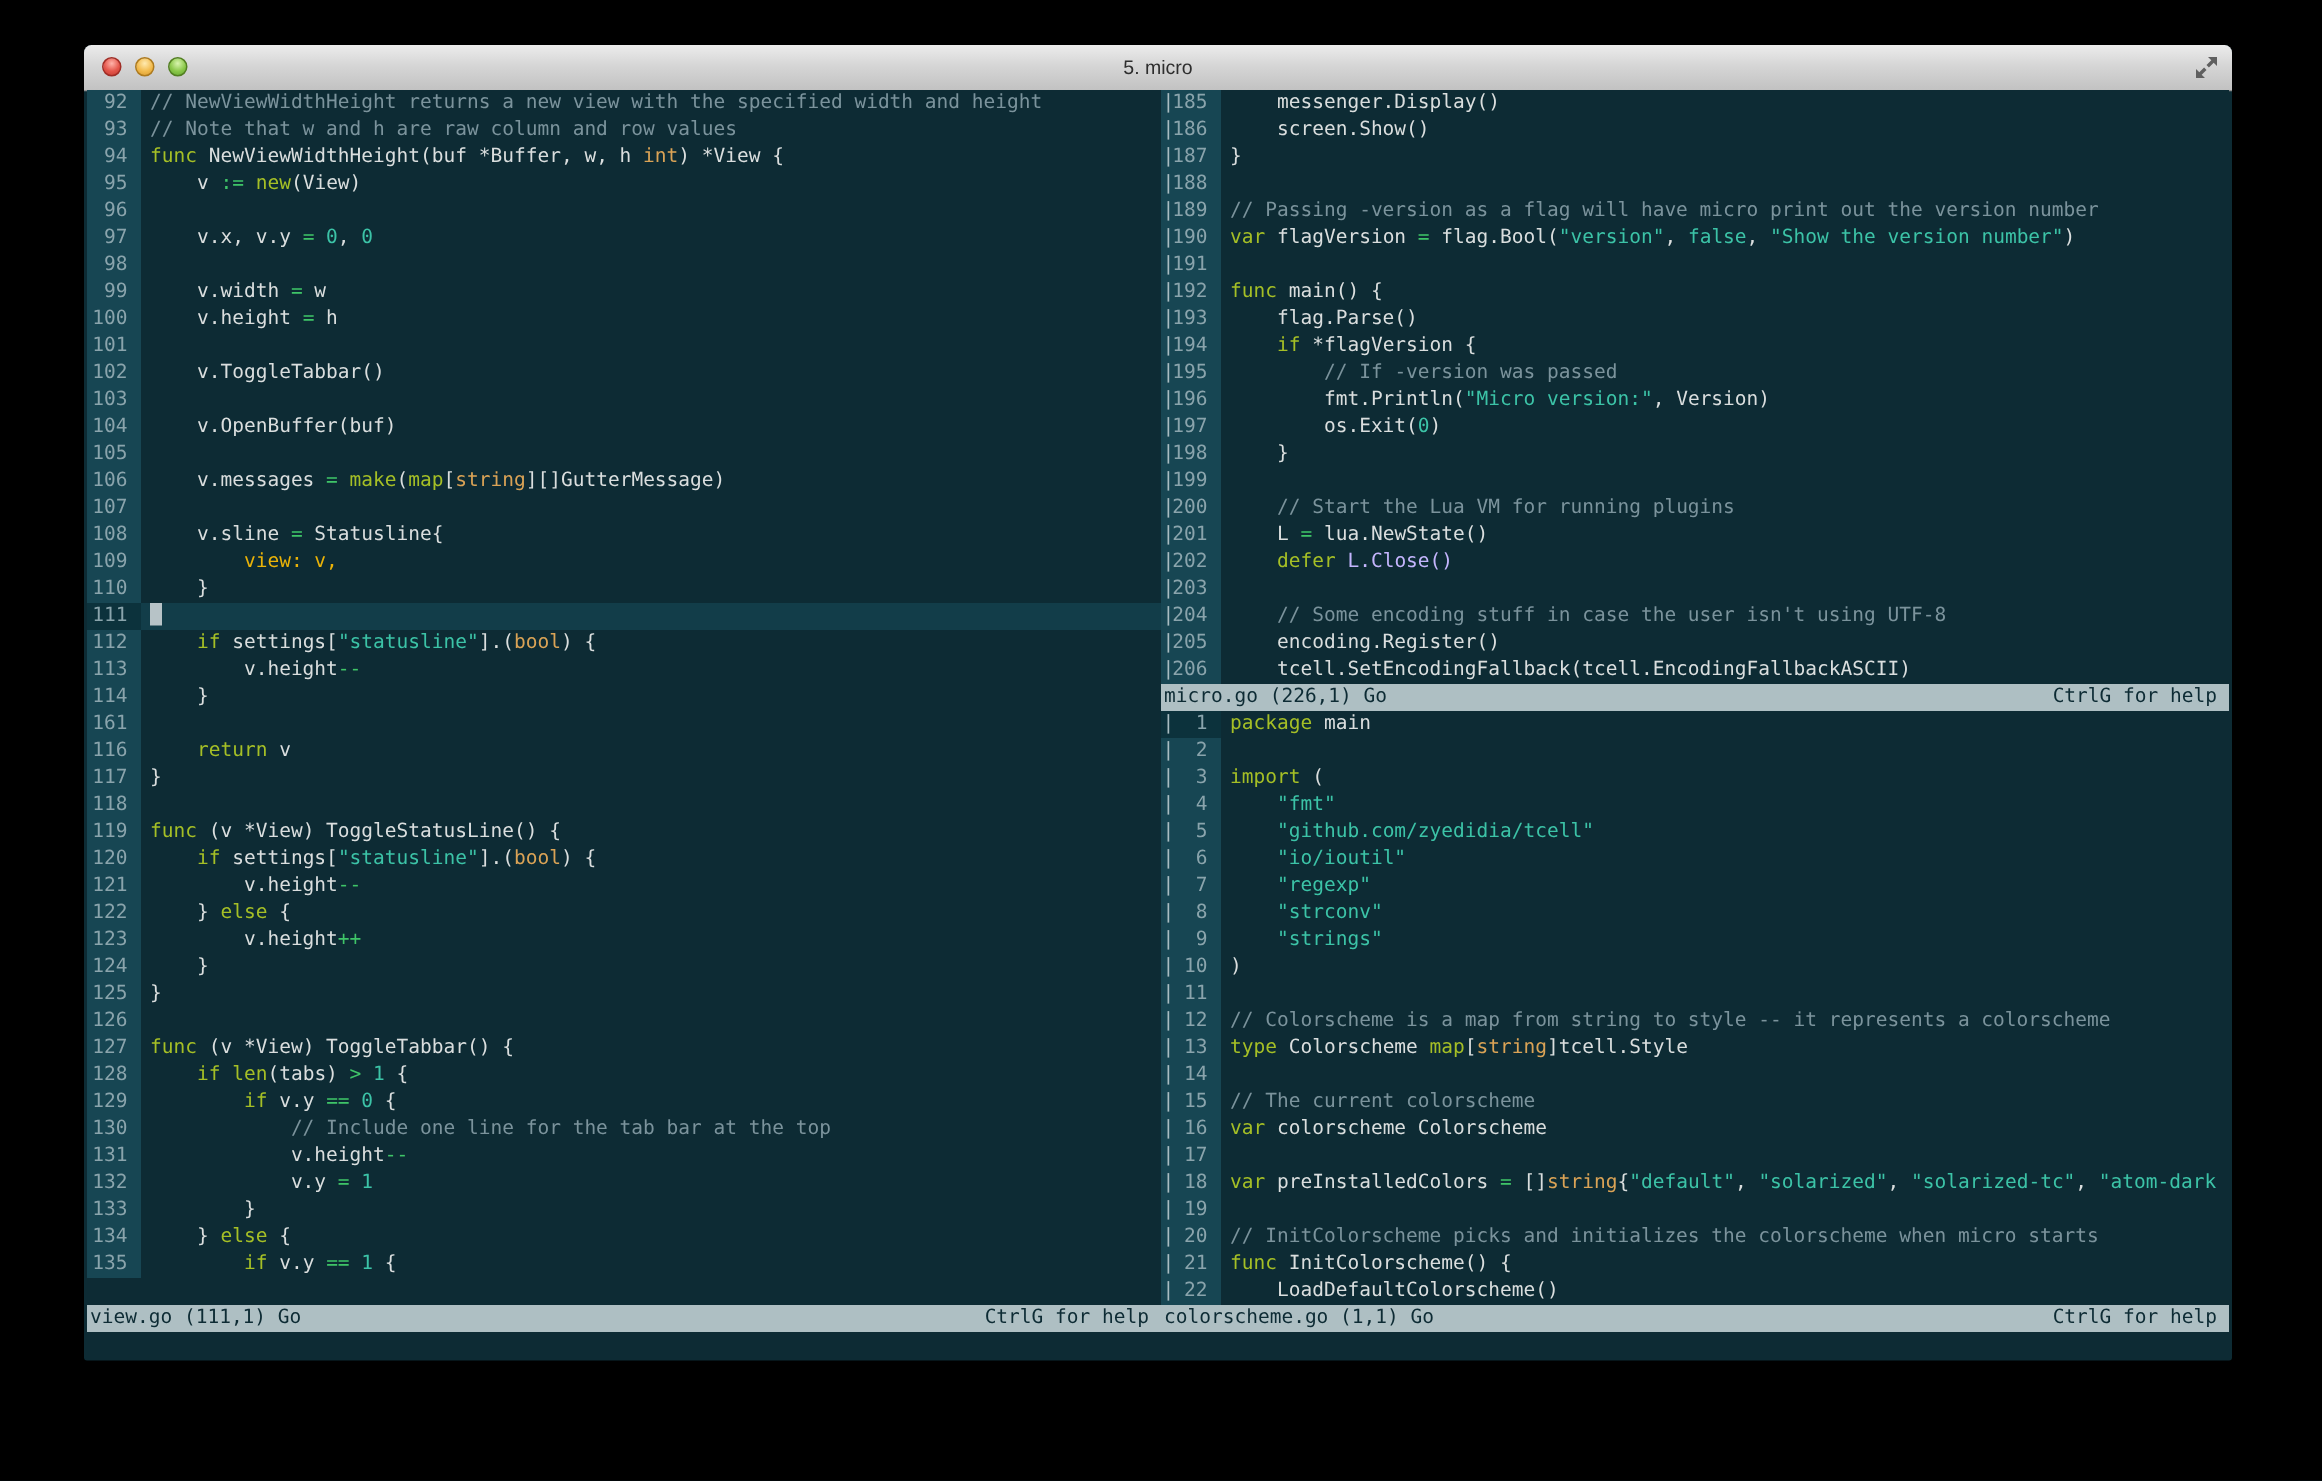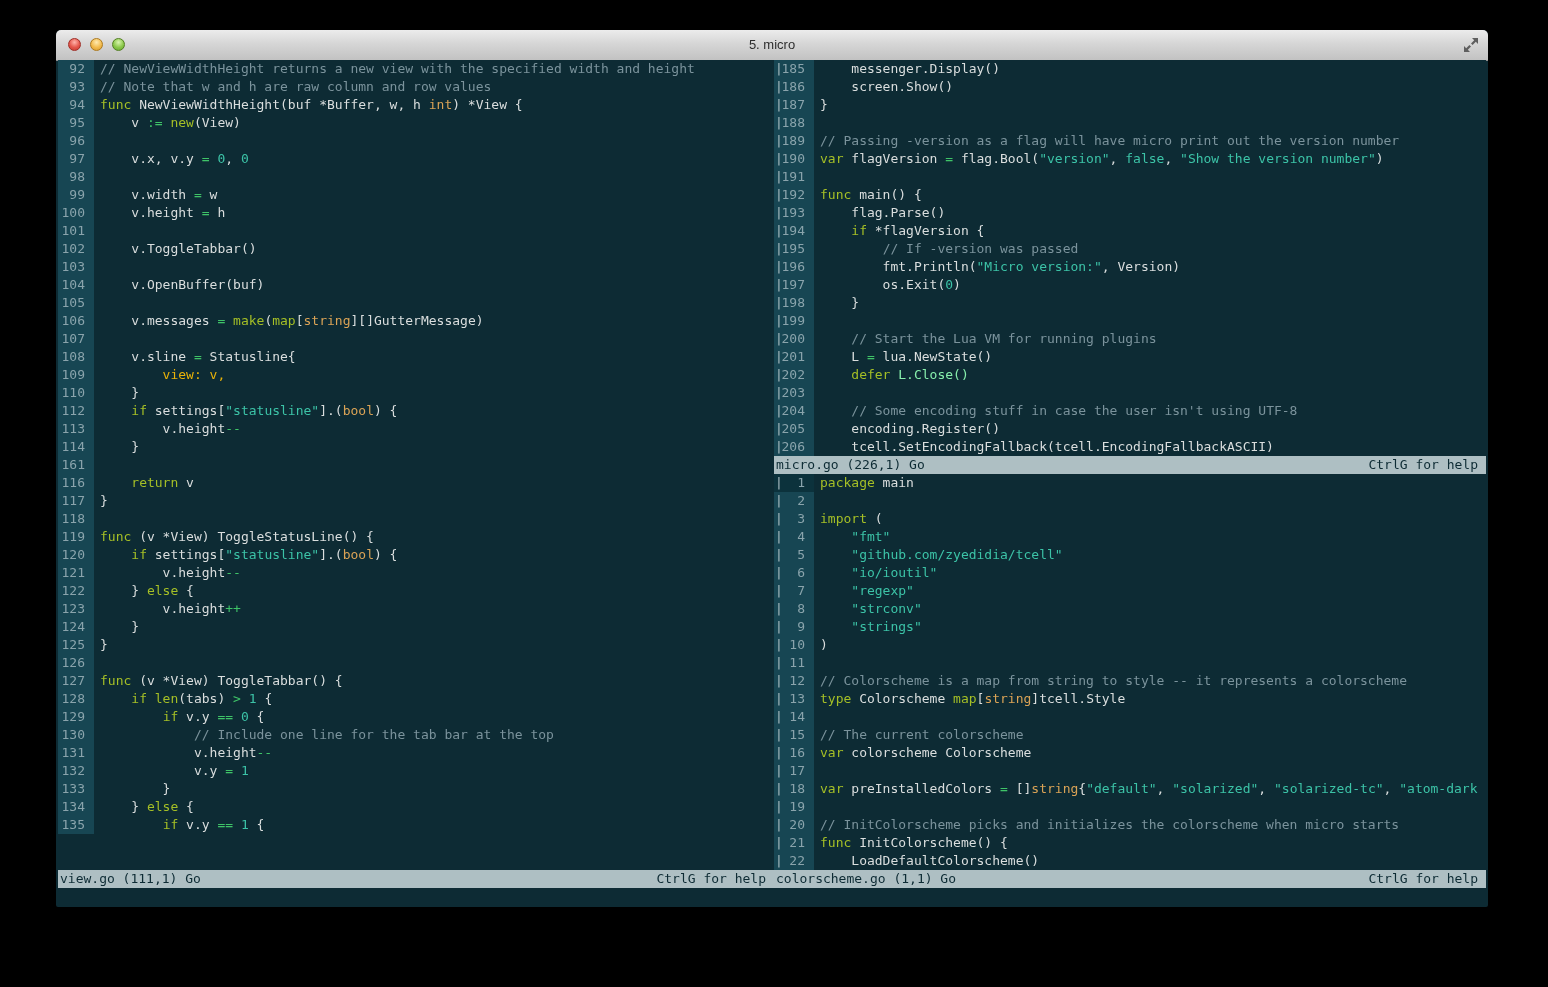--- a/index.html
+++ b/index.html
@@ -81,20 +81,21 @@
             <div class="row"><span class="gut"><span class="num">101</span></span><span class="src"></span></div>
             <div class="row"><span class="gut"><span class="num">102</span></span><span class="src"><span style="color: rgb(218, 222, 222);">    v.ToggleTabbar()</span></span></div>
             <div class="row"><span class="gut"><span class="num">103</span></span><span class="src"></span></div>
             <div class="row"><span class="gut"><span class="num">104</span></span><span class="src"><span style="color: rgb(218, 222, 222);">    v.OpenBuffer(buf)</span></span></div>
             <div class="row"><span class="gut"><span class="num">105</span></span><span class="src"></span></div>
             <div class="row"><span class="gut"><span class="num">106</span></span><span class="src"><span style="color: rgb(218, 222, 222);">    v.messages </span><span style="color: rgb(63, 196, 104);">=</span><span style="color: rgb(218, 222, 222);"> </span><span style="color: rgb(165, 191, 38);">make</span><span style="color: rgb(218, 222, 222);">(</span><span style="color: rgb(165, 191, 38);">map</span><span style="color: rgb(218, 222, 222);">[</span><span style="color: rgb(218, 163, 86);">string</span><span style="color: rgb(218, 222, 222);">][]GutterMessage)</span></span></div>
             <div class="row"><span class="gut"><span class="num">107</span></span><span class="src"></span></div>
             <div class="row"><span class="gut"><span class="num">108</span></span><span class="src"><span style="color: rgb(218, 222, 222);">    v.sline </span><span style="color: rgb(63, 196, 104);">=</span><span style="color: rgb(218, 222, 222);"> Statusline{</span></span></div>
             <div class="row"><span class="gut"><span class="num">109</span></span><span class="src"><span style="color: #eab308;">        view: v,</span></span></div>
             <div class="row"><span class="gut"><span class="num">110</span></span><span class="src"><span style="color: rgb(218, 222, 222);">    }</span></span></div>
+            <div class="row hl cur"><span class="gut"><span class="num">111</span></span><span class="src"><span class="cursor"></span></span></div>
             <div class="row"><span class="gut"><span class="num">112</span></span><span class="src"><span style="color: rgb(218, 222, 222);">    </span><span style="color: rgb(165, 191, 38);">if</span><span style="color: rgb(218, 222, 222);"> settings[</span><span style="color: rgb(60, 195, 167);">"statusline"</span><span style="color: rgb(218, 222, 222);">].(</span><span style="color: rgb(218, 163, 86);">bool</span><span style="color: rgb(218, 222, 222);">) {</span></span></div>
             <div class="row"><span class="gut"><span class="num">113</span></span><span class="src"><span style="color: rgb(218, 222, 222);">        v.height</span><span style="color: rgb(63, 196, 104);">--</span></span></div>
             <div class="row"><span class="gut"><span class="num">114</span></span><span class="src"><span style="color: rgb(218, 222, 222);">    }</span></span></div>
             <div class="row"><span class="gut"><span class="num">161</span></span><span class="src"></span></div>
             <div class="row"><span class="gut"><span class="num">116</span></span><span class="src"><span style="color: rgb(218, 222, 222);">    </span><span style="color: rgb(165, 191, 38);">return</span><span style="color: rgb(218, 222, 222);"> v</span></span></div>
             <div class="row"><span class="gut"><span class="num">117</span></span><span class="src"><span style="color: rgb(218, 222, 222);">}</span></span></div>
             <div class="row"><span class="gut"><span class="num">118</span></span><span class="src"></span></div>
             <div class="row"><span class="gut"><span class="num">119</span></span><span class="src"><span style="color: rgb(165, 191, 38);">func</span><span style="color: rgb(218, 222, 222);"> (v *View) ToggleStatusLine() {</span></span></div>
             <div class="row"><span class="gut"><span class="num">120</span></span><span class="src"><span style="color: rgb(218, 222, 222);">    </span><span style="color: rgb(165, 191, 38);">if</span><span style="color: rgb(218, 222, 222);"> settings[</span><span style="color: rgb(60, 195, 167);">"statusline"</span><span style="color: rgb(218, 222, 222);">].(</span><span style="color: rgb(218, 163, 86);">bool</span><span style="color: rgb(218, 222, 222);">) {</span></span></div>
             <div class="row"><span class="gut"><span class="num">121</span></span><span class="src"><span style="color: rgb(218, 222, 222);">        v.height</span><span style="color: rgb(63, 196, 104);">--</span></span></div>
@@ -131,21 +132,21 @@
             <div class="row"><span class="gut"><span class="divch">|</span><span class="num">192</span></span><span class="src"><span style="color: rgb(165, 191, 38);">func</span><span style="color: rgb(218, 222, 222);"> main() {</span></span></div>
             <div class="row"><span class="gut"><span class="divch">|</span><span class="num">193</span></span><span class="src"><span style="color: rgb(218, 222, 222);">    flag.Parse()</span></span></div>
             <div class="row"><span class="gut"><span class="divch">|</span><span class="num">194</span></span><span class="src"><span style="color: rgb(218, 222, 222);">    </span><span style="color: rgb(165, 191, 38);">if</span><span style="color: rgb(218, 222, 222);"> *flagVersion {</span></span></div>
             <div class="row"><span class="gut"><span class="divch">|</span><span class="num">195</span></span><span class="src"><span style="color: rgb(218, 222, 222);">        </span><span style="color: rgb(123, 147, 156);">// If -version was passed</span></span></div>
             <div class="row"><span class="gut"><span class="divch">|</span><span class="num">196</span></span><span class="src"><span style="color: rgb(218, 222, 222);">        fmt.Println(</span><span style="color: rgb(60, 195, 167);">"Micro version:"</span><span style="color: rgb(218, 222, 222);">, Version)</span></span></div>
             <div class="row"><span class="gut"><span class="divch">|</span><span class="num">197</span></span><span class="src"><span style="color: rgb(218, 222, 222);">        os.Exit(</span><span style="color: rgb(60, 195, 167);">0</span><span style="color: rgb(218, 222, 222);">)</span></span></div>
             <div class="row"><span class="gut"><span class="divch">|</span><span class="num">198</span></span><span class="src"><span style="color: rgb(218, 222, 222);">    }</span></span></div>
             <div class="row"><span class="gut"><span class="divch">|</span><span class="num">199</span></span><span class="src"></span></div>
             <div class="row"><span class="gut"><span class="divch">|</span><span class="num">200</span></span><span class="src"><span style="color: rgb(218, 222, 222);">    </span><span style="color: rgb(123, 147, 156);">// Start the Lua VM for running plugins</span></span></div>
             <div class="row"><span class="gut"><span class="divch">|</span><span class="num">201</span></span><span class="src"><span style="color: rgb(218, 222, 222);">    L </span><span style="color: rgb(63, 196, 104);">=</span><span style="color: rgb(218, 222, 222);"> lua.NewState()</span></span></div>
-            <div class="row"><span class="gut"><span class="divch">|</span><span class="num">202</span></span><span class="src"><span style="color: rgb(218, 222, 222);">    </span><span style="color: rgb(165, 191, 38);">defer</span><span style="color: #86efac;"> L.Close()</span></span></div>
+            <div class="row"><span class="gut"><span class="divch">|</span><span class="num">202</span></span><span class="src"><span style="color: rgb(218, 222, 222);">    </span><span style="color: rgb(165, 191, 38);">defer</span><span style="color: #c4b5fd;"> L.Close()</span></span></div>
             <div class="row"><span class="gut"><span class="divch">|</span><span class="num">203</span></span><span class="src"></span></div>
             <div class="row"><span class="gut"><span class="divch">|</span><span class="num">204</span></span><span class="src"><span style="color: rgb(218, 222, 222);">    </span><span style="color: rgb(123, 147, 156);">// Some encoding stuff in case the user isn't using UTF-8</span></span></div>
             <div class="row"><span class="gut"><span class="divch">|</span><span class="num">205</span></span><span class="src"><span style="color: rgb(218, 222, 222);">    encoding.Register()</span></span></div>
             <div class="row"><span class="gut"><span class="divch">|</span><span class="num">206</span></span><span class="src"><span style="color: rgb(218, 222, 222);">    tcell.SetEncodingFallback(tcell.EncodingFallbackASCII)</span></span></div>
           </div>
         <div class="sbar">
           <span>micro.go (226,1) Go</span>
           <span>CtrlG for help</span>
         </div>
       </div>

